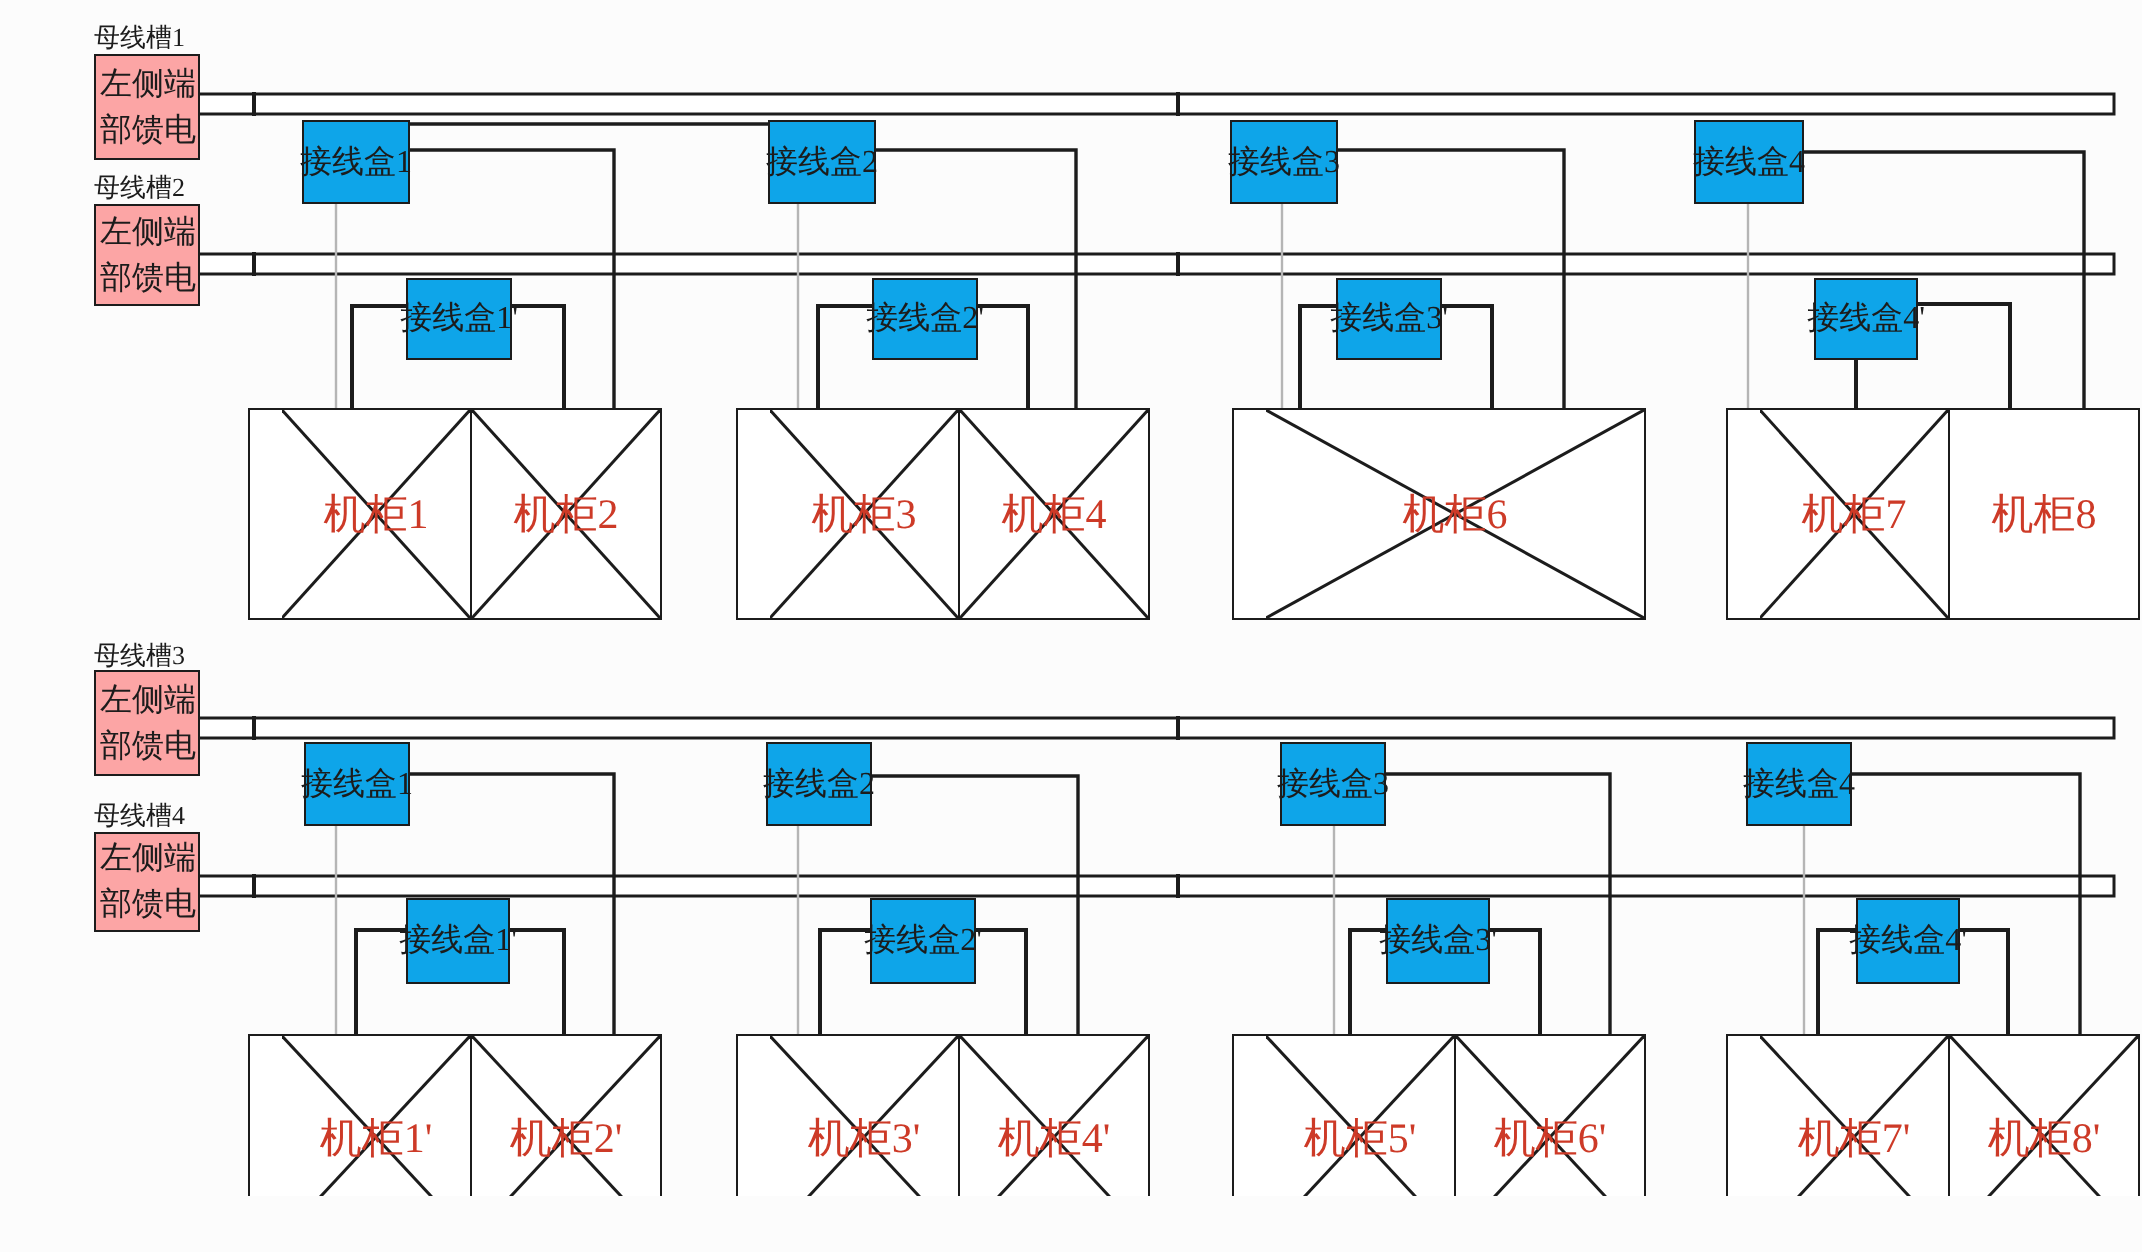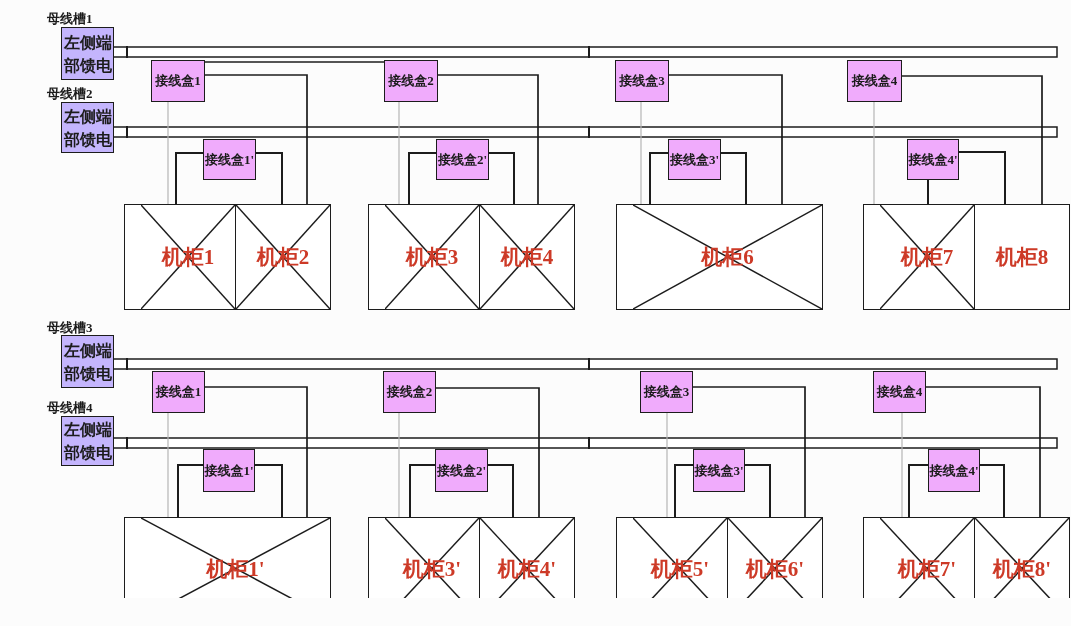--- a/index.html
+++ b/index.html
@@ -1,30 +1,30 @@
 <!DOCTYPE html>
 <html><head>
 <meta charset="utf-8">
 <style>
   html,body{margin:0;padding:0;background:#fcfcfc;}
   #canvas{
     position:relative;width:1071px;height:598px;background:#fcfcfc;overflow:hidden;
-    font-family:"Liberation Serif","DejaVu Serif",serif;color:#1c1c1c;font-weight:bold;
+    font-family:"Liberation Serif","DejaVu Serif",serif;color:#1c1c1c;
   }
   #wires{position:absolute;left:0;top:0;z-index:1;}
   .lbl{position:absolute;z-index:2;font-size:13px;white-space:nowrap;line-height:15px;}
   .feedbox{
-    position:absolute;z-index:2;box-sizing:border-box;border:1.5px solid #1c1c1c;background:#c4b5fd;
+    position:absolute;z-index:2;box-sizing:border-box;border:1.5px solid #1c1c1c;background:#fca5a5;
     display:flex;flex-direction:column;justify-content:center;padding-left:2px;
-    font-size:16px;line-height:23px;white-space:nowrap;margin-left:14px;
+    font-size:16px;line-height:23px;white-space:nowrap;
   }
   .jbox{
-    position:absolute;z-index:2;box-sizing:border-box;border:1.5px solid #1c1c1c;background:#f0abfc;
+    position:absolute;z-index:2;box-sizing:border-box;border:1.5px solid #1c1c1c;background:#0ea5e9;
     display:flex;align-items:center;justify-content:center;
-    font-size:13px;white-space:nowrap;
+    font-size:16px;white-space:nowrap;
   }
   .cabpair{
     position:absolute;z-index:2;box-sizing:border-box;border:1.5px solid #1c1c1c;background:#fff;
     display:flex;
     padding-left:16px;
   }
   .cabhalf{position:relative;flex:1;}
   .cabhalf + .cabhalf{border-left:1.5px solid #1c1c1c;text-align:right;}
   .cabhalf svg{position:absolute;left:0;top:0;width:100%;height:100%;display:block;}
   .cabhalf svg line{stroke:#1c1c1c;stroke-width:1.5px;vector-effect:non-scaling-stroke;}
@@ -203,20 +203,27 @@
   <div class="jbox" style="left:928px;top:449px;width:52px;height:43px">接线盒4'</div>
 
   <div class="cabpair" style="left:124px;top:517px;width:207px;height:103px">
     <div class="cabhalf">
       <svg viewBox="0 0 10 10" preserveAspectRatio="none">
           <line x1="0" y1="0" x2="10" y2="10"></line>
           <line x1="10" y1="0" x2="0" y2="10"></line>
         </svg>
       <span class="cablabel">机柜1'</span>
     </div>
+    <div class="cabhalf">
+      <svg viewBox="0 0 10 10" preserveAspectRatio="none">
+          <line x1="0" y1="0" x2="10" y2="10"></line>
+          <line x1="10" y1="0" x2="0" y2="10"></line>
+        </svg>
+      <span class="cablabel">机柜2'</span>
+    </div>
   </div>
   <div class="cabpair" style="left:368px;top:517px;width:207px;height:103px">
     <div class="cabhalf">
       <svg viewBox="0 0 10 10" preserveAspectRatio="none">
           <line x1="0" y1="0" x2="10" y2="10"></line>
           <line x1="10" y1="0" x2="0" y2="10"></line>
         </svg>
       <span class="cablabel">机柜3'</span>
     </div>
     <div class="cabhalf">

